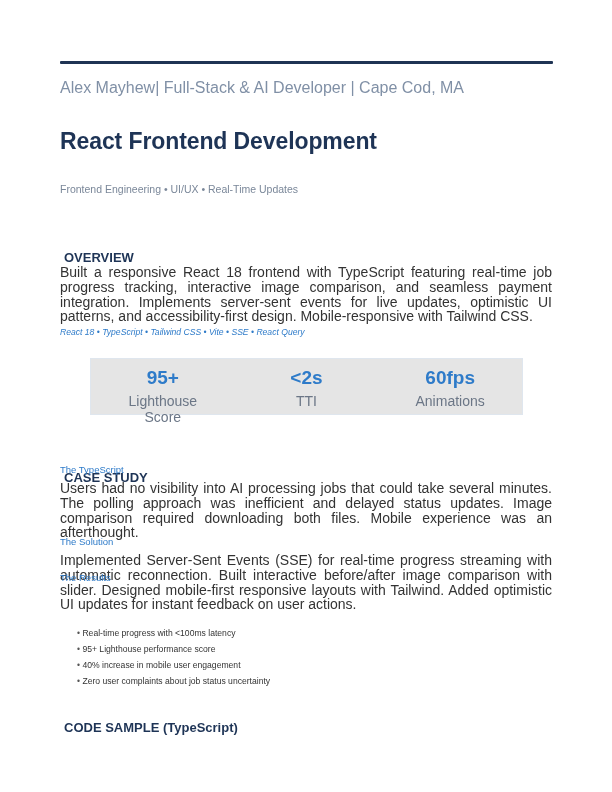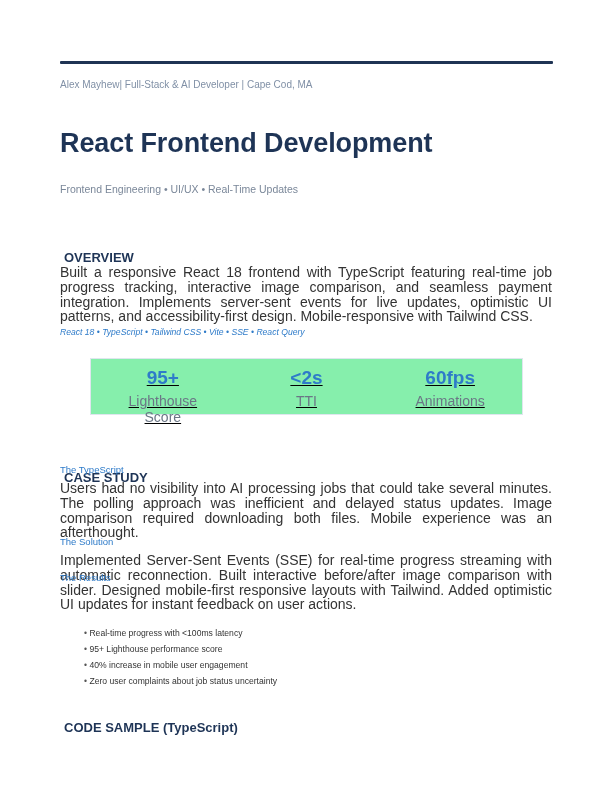--- a/index.html
+++ b/index.html
@@ -1,29 +1,29 @@
 <!DOCTYPE html>
 <html><head>
 <meta charset="utf-8">
 <style>
   html, body { margin: 0; padding: 0; background: #ffffff; }
   body { width: 612px; height: 792px; position: relative; overflow: hidden; font-family: "Liberation Sans", sans-serif; }
   .top-rule { position: absolute; left: 60px; top: 61px; width: 493px; height: 3px; background: #1f3454; border-radius: 1px; }
-  .byline { position: absolute; left: 60px; top: 79px; font-size: 10px; color: #8090a6; letter-spacing: 0; }
-  .title { position: absolute; left: 60px; top: 128px; font-size: 27px; font-weight: bold; color: #1e3456; margin: 0; letter-spacing: -0.1px; }
+  .byline { position: absolute; left: 60px; top: 79px; font-size: 16px; color: #8090a6; letter-spacing: 0; }
+  .title { position: absolute; left: 60px; top: 128px; font-size: 23px; font-weight: bold; color: #1e3456; margin: 0; letter-spacing: -0.1px; }
   .subtitle { position: absolute; left: 60px; top: 183px; font-size: 10.5px; color: #7a8799; text-align: right; }
   .section-h { position: absolute; left: 60px; font-size: 13px; font-weight: bold; color: #1e3456; margin: 4px; }
   .para { position: absolute; left: 60px; width: 492px; font-size: 14px; line-height: 14.8px; color: #333333; text-align: justify; margin: 0; }
   .tech { position: absolute; left: 60px; top: 327px; font-size: 8.6px; color: #2e7bc9; font-style: italic; }
-  .metrics { position: absolute; left: 90px; top: 358px; width: 431px; height: 55px; background: #86efac; border: 1px solid #dfe6ee; display: flex; justify-content: space-around; text-decoration: underline; }
+  .metrics { position: absolute; left: 90px; top: 358px; width: 431px; height: 55px; background: #e5e5e5; border: 1px solid #dfe6ee; display: flex; justify-content: space-around; }
   .metric { width: 108px; text-align: center; padding-top: 7px; }
   .metric .val { font-size: 19px; font-weight: bold; color: #2e7bc9; line-height: 24px; }
   .metric .lbl { font-size: 14px; color: #6b7686; margin-top: 3px; }
   .sub-h { position: absolute; left: 60px; font-size: 9.5px; color: #2e7bc9; margin: 0; font-weight: normal; }
-  ul.results { position: absolute; left: 84px; top: 625px; margin: 0; padding: 0; list-style: none; }
+  ul.results { position: absolute; left: 77px; top: 625px; margin: 0; padding: 0; list-style: none; }
   ul.results li { font-size: 8.6px; color: #333; line-height: 16px; }
   ul.results li::before { content: "• "; color: #555; }
 </style>
 </head>
 <body>
 
 <div class="top-rule"></div>
 <div class="byline">Alex Mayhew| Full-Stack &amp; AI Developer | Cape Cod, MA</div>
 <h1 class="title">React Frontend Development</h1>
 <div class="subtitle">Frontend Engineering • UI/UX • Real-Time Updates</div>

